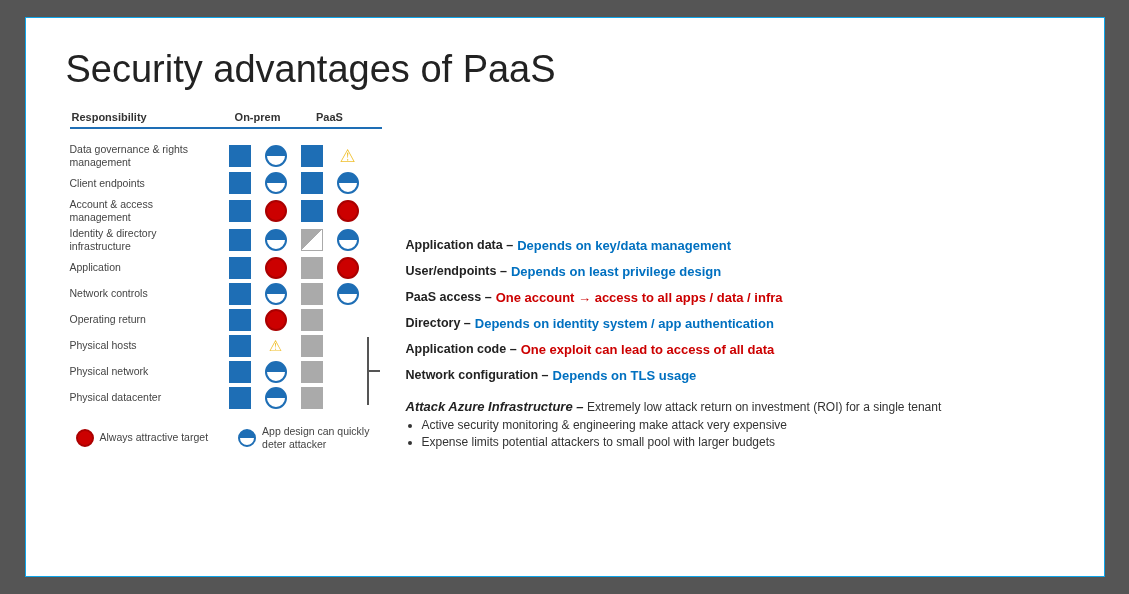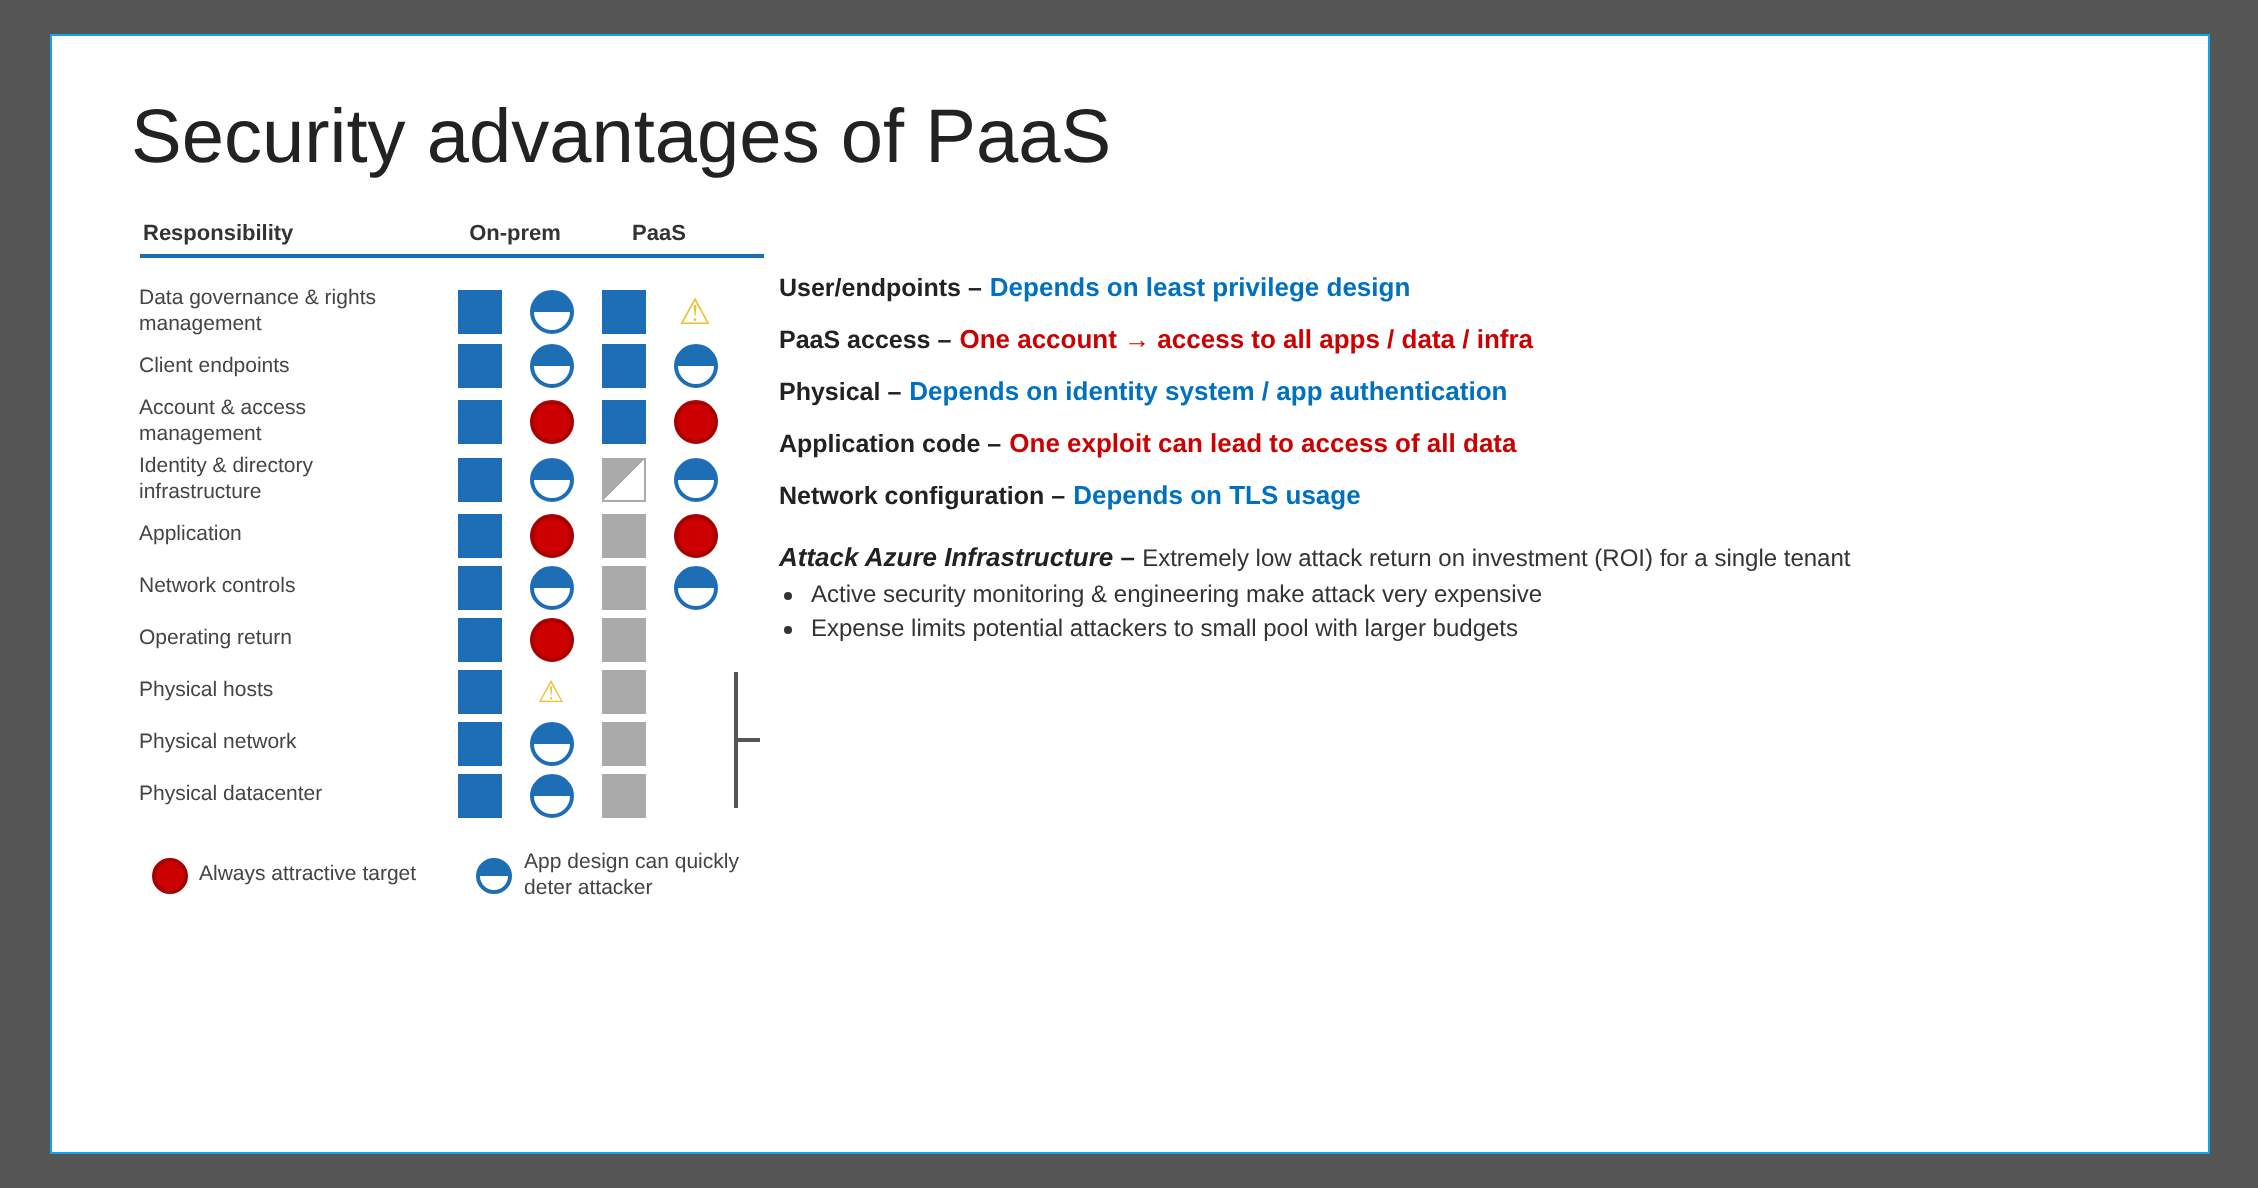--- a/index.html
+++ b/index.html
@@ -20,21 +20,22 @@
       border: 1px solid #0ea5e9;
     }
     .slide-title {
       font-size: 38px;
       font-weight: 300;
       color: #222;
       margin-bottom: 18px;
     }
     .content-area {
       display: flex;
-      gap: 4px;
+      gap: 20px;
+      align-items: flex-end;
     }
     
     .table-section {
       flex: 0 0 320px;
     }
     table.responsibility-table {
       border-collapse: collapse;
       font-size: 11px;
     }
     .responsibility-table th {
@@ -461,30 +462,34 @@
         </div>
         <div class="legend-item">
           <div class="icon-blue-half" style="width:18px;height:18px;flex-shrink:0;"></div>
           <span class="legend-text">App design can quickly deter attacker</span>
         </div>
       </div>
     </div>
 
     <div class="right-section">
       <div class="rows-right" id="right-items">
+      <div class="row-right-item">
+            <span class="right-label">Application data –</span>
+            <span class="right-value-blue"> Depends on key/data management</span>
+          </div>
           <div class="row-right-item">
             <span class="right-label">User/endpoints –</span>
             <span class="right-value-blue"> Depends on least privilege design</span>
           </div>
           <div class="row-right-item">
             <span class="right-label">PaaS access –</span>
             <span class="right-value-red"> One account → access to all apps / data / infra</span>
           </div>
           <div class="row-right-item">
-            <span class="right-label">Physical –</span>
+            <span class="right-label">Directory –</span>
             <span class="right-value-blue"> Depends on identity system / app authentication</span>
           </div>
           <div class="row-right-item">
             <span class="right-label">Application code –</span>
             <span class="right-value-red"> One exploit can lead to access of all data</span>
           </div>
           <div class="row-right-item">
             <span class="right-label">Network configuration –</span>
             <span class="right-value-blue"> Depends on TLS usage</span>
           </div>

